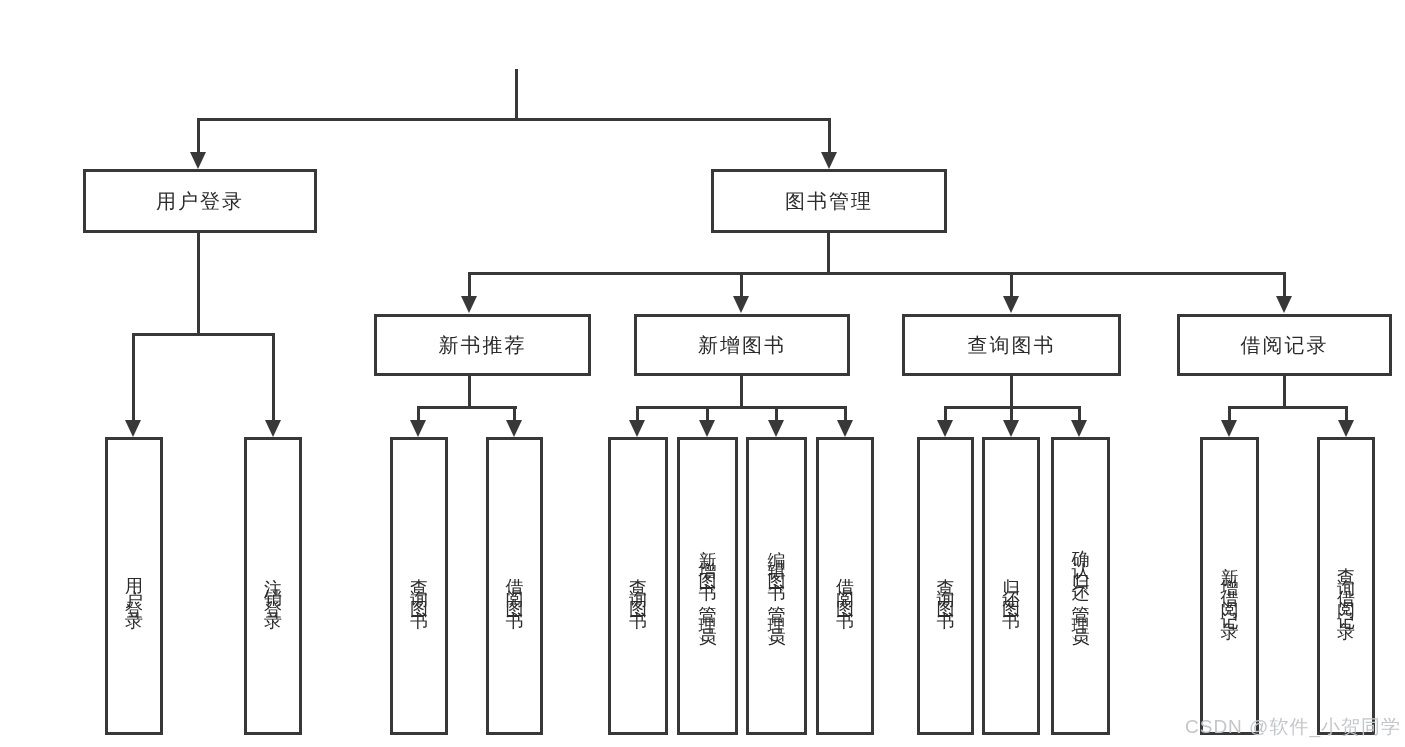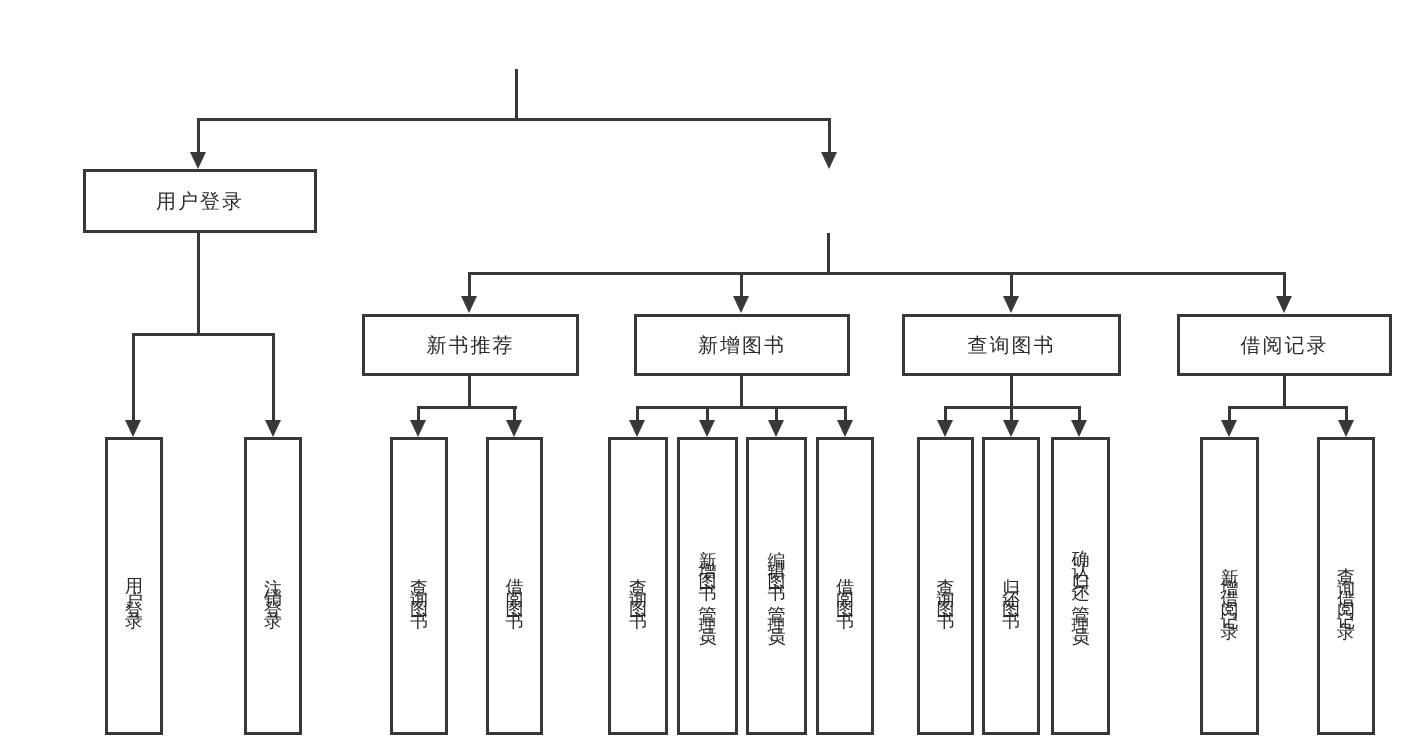--- a/index.html
+++ b/index.html
@@ -45,33 +45,36 @@
   <div class="vline" style="left:515px; top:69px; height:49px;"></div>
   <div class="hline" style="left:197px; top:118px; width:634px;"></div>
   <div class="vline" style="left:197px; top:118px; height:38px;"></div>
   <div class="arr" style="left:190px; top:152px;"></div>
   <div class="vline" style="left:828px; top:118px; height:38px;"></div>
   <div class="arr" style="left:821px; top:152px;"></div>
 
   <div class="node" style="left:83px; top:169px; width:234px; height:64px;">
     <span>用户登录</span>
   </div>
+  <div class="node" style="left:711px; top:169px; width:236px; height:64px;">
+    <span>图书管理</span>
+  </div>
 
   <div class="vline" style="left:827px; top:233px; height:42px;"></div>
   <div class="hline" style="left:468px; top:272px; width:818px;"></div>
   <div class="vline" style="left:468px;  top:272px; height:28px;"></div>
   <div class="arr" style="left:461px;  top:296px;"></div>
   <div class="vline" style="left:740px;  top:272px; height:28px;"></div>
   <div class="arr" style="left:733px;  top:296px;"></div>
   <div class="vline" style="left:1010px; top:272px; height:28px;"></div>
   <div class="arr" style="left:1003px; top:296px;"></div>
   <div class="vline" style="left:1283px; top:272px; height:28px;"></div>
   <div class="arr" style="left:1276px; top:296px;"></div>
 
-  <div class="node" style="left:362px; top:314px; width:217px; height:62px;">
+  <div class="node" style="left:374px; top:314px; width:217px; height:62px;">
     <span>新书推荐</span>
   </div>
   <div class="node" style="left:634px; top:314px; width:216px; height:62px;">
     <span>新增图书</span>
   </div>
   <div class="node" style="left:902px; top:314px; width:219px; height:62px;">
     <span>查询图书</span>
   </div>
   <div class="node" style="left:1177px; top:314px; width:215px; height:62px;">
     <span>借阅记录</span>
@@ -155,14 +158,15 @@
     <span class="vtext">确认归还（管理员）</span>
   </div>
 
   <div class="leaf" style="left:1200px; top:437px; width:59px; height:298px;">
     <span class="vtext">新增借阅记录</span>
   </div>
   <div class="leaf" style="left:1317px; top:437px; width:58px; height:298px;">
     <span class="vtext">查询借阅记录</span>
   </div>
 
+  <div class="watermark">CSDN @软件_小贺同学</div>
 
 </div>
 
 </body></html>

